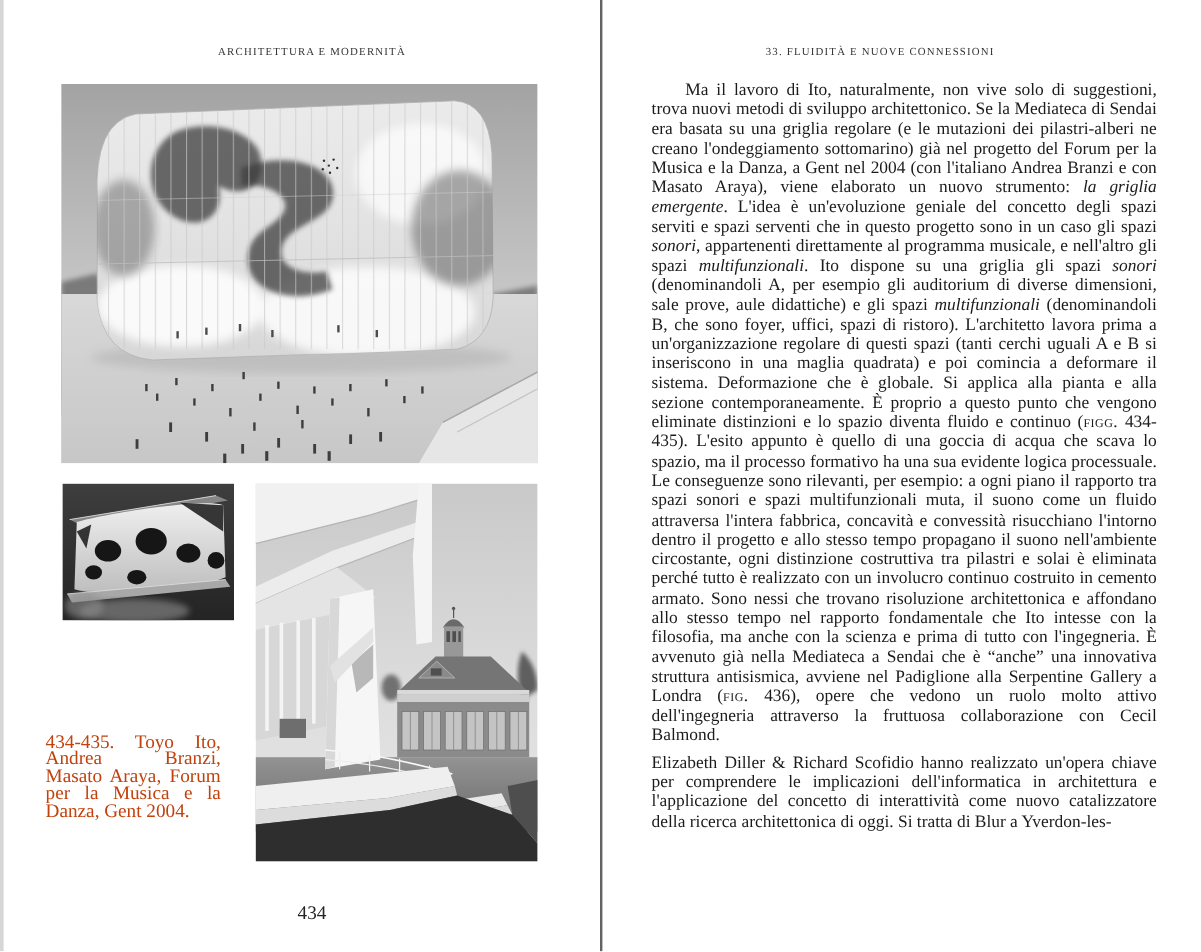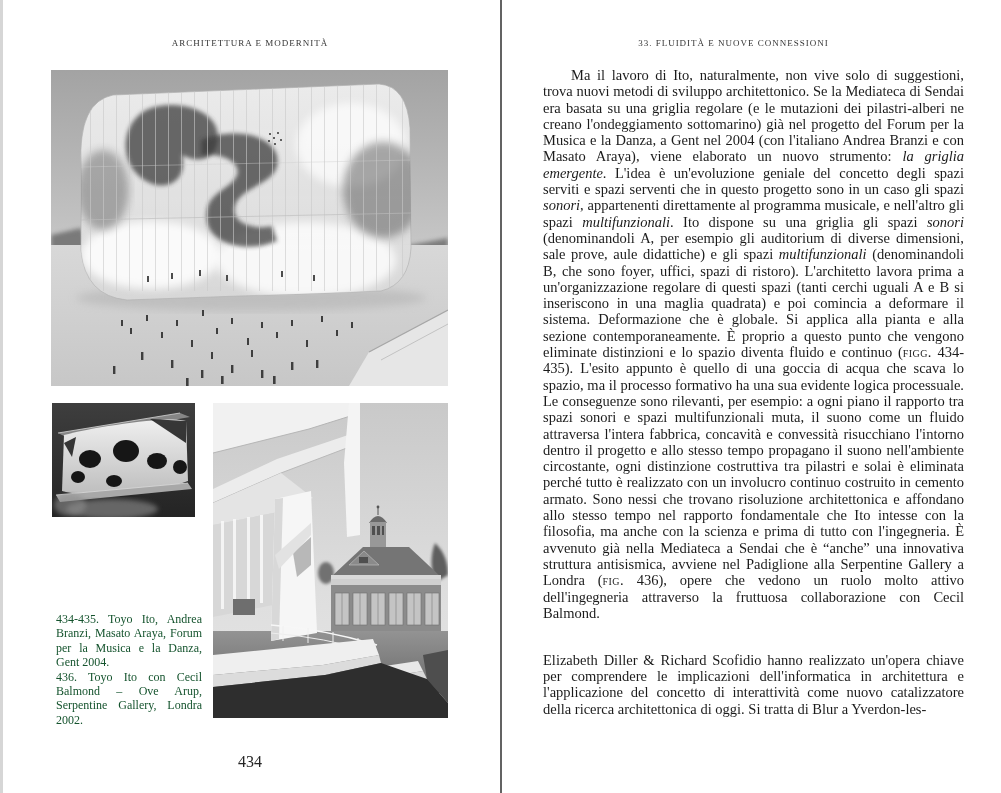--- a/index.html
+++ b/index.html
@@ -3,50 +3,50 @@
 <meta charset="utf-8">
 <style>
   html,body{margin:0;padding:0;background:#ffffff;}
   #book{
     position:relative;width:1001px;height:793px;background:#ffffff;overflow:hidden;
     font-family:"Liberation Serif","DejaVu Serif",serif;color:#1c1c1c;
   }
   .scan-edge{position:absolute;left:0;top:0;width:3px;height:793px;background:#d6d6d6;}
   .gutter{position:absolute;left:500px;top:0;width:2px;height:793px;background:#636363;}
   .page{position:absolute;top:0;height:793px;}
-  .page-left{left:0;width:500px;}
+  .page-left{left:0;width:500px;padding-left:20px;}
   .page-right{left:502px;width:463px;}
   .running-header{
     position:absolute;top:38px;left:0;width:100%;text-align:center;
     font-size:9px;letter-spacing:1px;color:#343434;white-space:nowrap;
   }
   .page-number{
     position:absolute;top:753px;left:0;width:100%;text-align:center;
     font-size:16px;color:#242424;
   }
   .figure{position:absolute;display:block;}
   #fig-model{left:51px;top:70px;width:397px;height:316px;}
   #fig-structure{left:52px;top:403px;width:143px;height:114px;}
   #fig-serpentine{left:213px;top:403px;width:235px;height:315px;}
   .captions{
-    position:absolute;left:56px;top:612px;width:146px;
-    font-size:12px;line-height:14.4px;text-align:justify;color:#14532d;
+    position:absolute;left:38px;top:612px;width:146px;
+    font-size:16px;line-height:14.4px;text-align:justify;color:#c2410c;
   }
   .captions p{margin:0;}
   .body-text{
     position:absolute;left:41px;top:67px;width:421px;
     font-size:14.5px;line-height:16.3px;text-align:justify;color:#1b1b1b;
   }
   .para-first{margin:0;text-indent:28px;}
   .section-heading{
     position:absolute;left:41px;top:632px;width:421px;margin:0;
     text-align:center;font-size:17.5px;font-weight:normal;color:#1b1b1b;
   }
   .para-second{
-    position:absolute;left:41px;top:652px;width:421px;margin:0;
+    position:absolute;left:41px;top:628px;width:421px;margin:0;
     font-size:14.5px;line-height:16.2px;text-align:justify;color:#1b1b1b;
   }
   .italic{font-style:italic;}
   .smallcaps{font-variant:small-caps;letter-spacing:.4px;margin-top:10px;}
 </style>
 </head>
 <body>
 
 <div id="book">
   <div class="scan-edge"></div>
@@ -276,21 +276,20 @@
       <path d="M0,252 L160,236 L166,252 L110,262 L0,272 Z" fill="#efefef"></path>
       <path d="M0,272 L110,262 L166,252 L168,260 L112,272 L0,284 Z" fill="#dcdcdc"></path>
       <path d="M112,272 L205,258 L210,268 L118,283 Z" fill="#e8e8e8"></path>
       <path d="M118,283 L210,268 L214,276 L124,292 Z" fill="#d9d9d9"></path>
       <path d="M210,252 L235,247 L235,300 L214,276 Z" fill="#4e4e4e"></path>
       <path d="M0,284 L112,272 L168,260 L214,276 L235,300 L235,315 L0,315 Z" fill="#2e2e2e"></path>
     </svg>
 
     <div class="captions">
       <p>434-435. Toyo Ito, Andrea Branzi, Masato Araya, Forum per la Musica e la Danza, Gent 2004.</p>
-      <p>436. Toyo Ito con Cecil Balmond – Ove Arup, Serpentine Gallery, Londra 2002.</p>
     </div>
 
     <div class="page-number">434</div>
   </div>
 
   <div class="page page-right">
     <div class="running-header">33. FLUIDITÀ E NUOVE CONNESSIONI</div>
 
     <div class="body-text">
       <p class="para-first"><span>Ma il lavoro di Ito, naturalmente, non vive solo di suggestioni, trova nuovi metodi di sviluppo architettonico. Se la Mediateca di Sendai era basata su una griglia regolare (e le mutazioni dei pilastri-alberi ne creano l'ondeggiamento sottomarino) già nel progetto del Forum per la Musica e la Danza, a Gent nel 2004 (con l'italiano Andrea Branzi e con Masato Araya), viene elaborato un nuovo strumento: </span><span class="italic">la griglia emergente</span><span>. L'idea è un'evoluzione geniale del concetto degli spazi serviti e spazi serventi che in questo progetto sono in un caso gli spazi </span><span class="italic">sonori</span><span>, appartenenti direttamente al programma musicale, e nell'altro gli spazi </span><span class="italic">multifunzionali</span><span>. Ito dispone su una griglia gli spazi </span><span class="italic">sonori</span><span> (denominandoli A, per esempio gli auditorium di diverse dimensioni, sale prove, aule didattiche) e gli spazi </span><span class="italic">multifunzionali</span><span> (denominandoli B, che sono foyer, uffici, spazi di ristoro). L'architetto lavora prima a un'organizzazione regolare di questi spazi (tanti cerchi uguali A e B si inseriscono in una maglia quadrata) e poi comincia a deformare il sistema. Deformazione che è globale. Si applica alla pianta e alla sezione contemporaneamente. È proprio a questo punto che vengono eliminate distinzioni e lo spazio diventa fluido e continuo (</span><span class="smallcaps">figg.</span><span> 434-435). L'esito appunto è quello di una goccia di acqua che scava lo spazio, ma il processo formativo ha una sua evidente logica processuale. Le conseguenze sono rilevanti, per esempio: a ogni piano il rapporto tra spazi sonori e spazi multifunzionali muta, il suono come un fluido attraversa l'intera fabbrica, concavità e convessità risucchiano l'intorno dentro il progetto e allo stesso tempo propagano il suono nell'ambiente circostante, ogni distinzione costruttiva tra pilastri e solai è eliminata perché tutto è realizzato con un involucro continuo costruito in cemento armato. Sono nessi che trovano risoluzione architettonica e affondano allo stesso tempo nel rapporto fondamentale che Ito intesse con la filosofia, ma anche con la scienza e prima di tutto con l'ingegneria. È avvenuto già nella Mediateca a Sendai che è “anche” una innovativa struttura antisismica, avviene nel Padiglione alla Serpentine Gallery a Londra (</span><span class="smallcaps">fig.</span><span> 436), opere che vedono un ruolo molto attivo dell'ingegneria attraverso la fruttuosa collaborazione con Cecil Balmond.</span></p>

